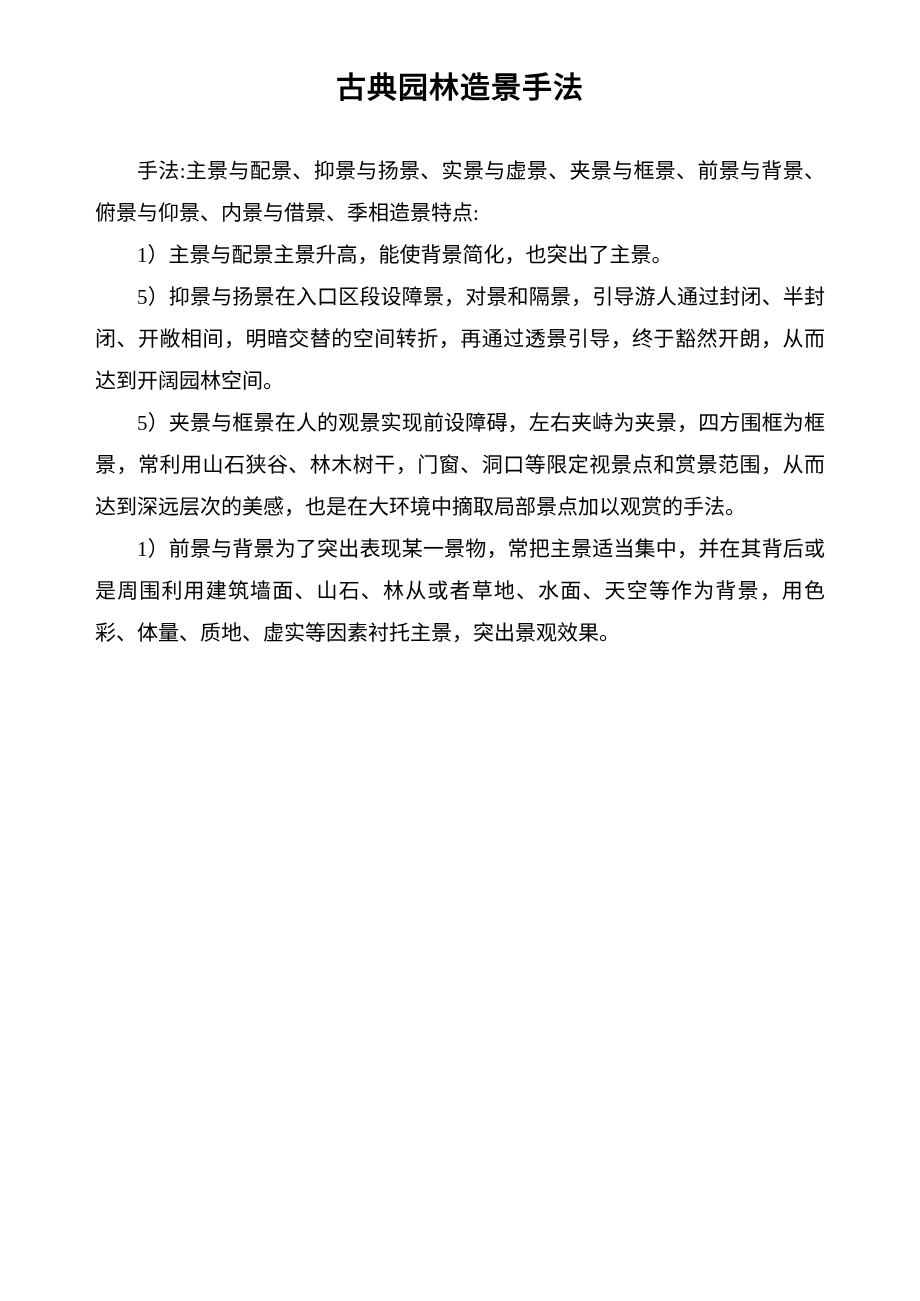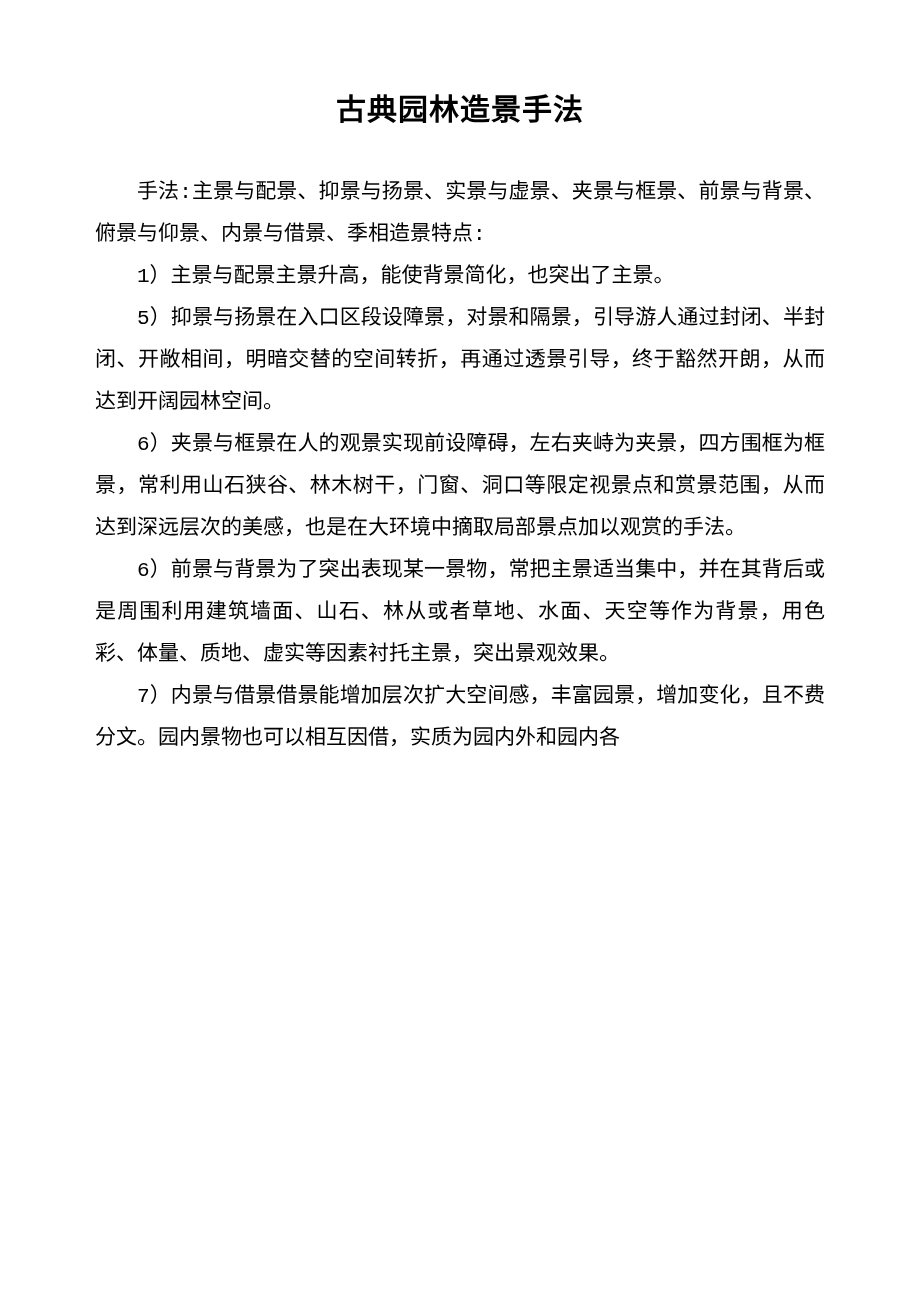--- a/index.html
+++ b/index.html
@@ -11,21 +11,21 @@
       width: 920px;
       height: 1301px;
       overflow: hidden;
       font-family: "Liberation Serif", "DejaVu Serif", serif;
       color: #000000;
     }
     .page {
       box-sizing: border-box;
       width: 920px;
       height: 1301px;
-      padding: 92px 95px 0 95px;
+      padding: 70px 95px 0 95px;
       background: #ffffff;
     }
     .doc-title {
       margin: 0 0 44px 0;
       font-size: 30px;
       font-weight: bold;
       text-align: center;
       letter-spacing: 1px;
       line-height: 1.2;
       font-family: "Liberation Serif", "DejaVu Serif", serif;
@@ -34,30 +34,29 @@
       width: 730px;
     }
     .doc-paragraph {
       margin: 0;
       font-size: 21px;
       line-height: 42px;
       text-align: justify;
       text-justify: inter-character;
       text-indent: 42px;
       word-break: break-all;
-      font-family: Liberation Mono, monospace;
+      font-family: Liberation Serif, serif;
     }
   </style>
 </head>
 <body>
 
 <div class="page">
   <h1 class="doc-title">古典园林造景手法</h1>
 
   <div class="doc-body">
     <p class="doc-paragraph">手法:主景与配景、抑景与扬景、实景与虚景、夹景与框景、前景与背景、俯景与仰景、内景与借景、季相造景特点:</p>
     <p class="doc-paragraph">1）主景与配景主景升高，能使背景简化，也突出了主景。</p>
     <p class="doc-paragraph">5）抑景与扬景在入口区段设障景，对景和隔景，引导游人通过封闭、半封闭、开敞相间，明暗交替的空间转折，再通过透景引导，终于豁然开朗，从而达到开阔园林空间。</p>
-    <p class="doc-paragraph">6）夹景与框景在人的观景实现前设障碍，左右夹峙为夹景，四方围框为框景，常利用山石狭谷、林木树干，门窗、洞口等限定视景点和赏景范围，从而达到深远层次的美感，也是在大环境中摘取局部景点加以观赏的手法。</p>
-    <p class="doc-paragraph">6）前景与背景为了突出表现某一景物，常把主景适当集中，并在其背后或是周围利用建筑墙面、山石、林从或者草地、水面、天空等作为背景，用色彩、体量、质地、虚实等因素衬托主景，突出景观效果。</p>
-    <p class="doc-paragraph">7）内景与借景借景能增加层次扩大空间感，丰富园景，增加变化，且不费分文。园内景物也可以相互因借，实质为园内外和园内各</p>
+    <p class="doc-paragraph">5）夹景与框景在人的观景实现前设障碍，左右夹峙为夹景，四方围框为框景，常利用山石狭谷、林木树干，门窗、洞口等限定视景点和赏景范围，从而达到深远层次的美感，也是在大环境中摘取局部景点加以观赏的手法。</p>
+    <p class="doc-paragraph">1）前景与背景为了突出表现某一景物，常把主景适当集中，并在其背后或是周围利用建筑墙面、山石、林从或者草地、水面、天空等作为背景，用色彩、体量、质地、虚实等因素衬托主景，突出景观效果。</p>
   </div>
 </div>
 
 </body></html>

